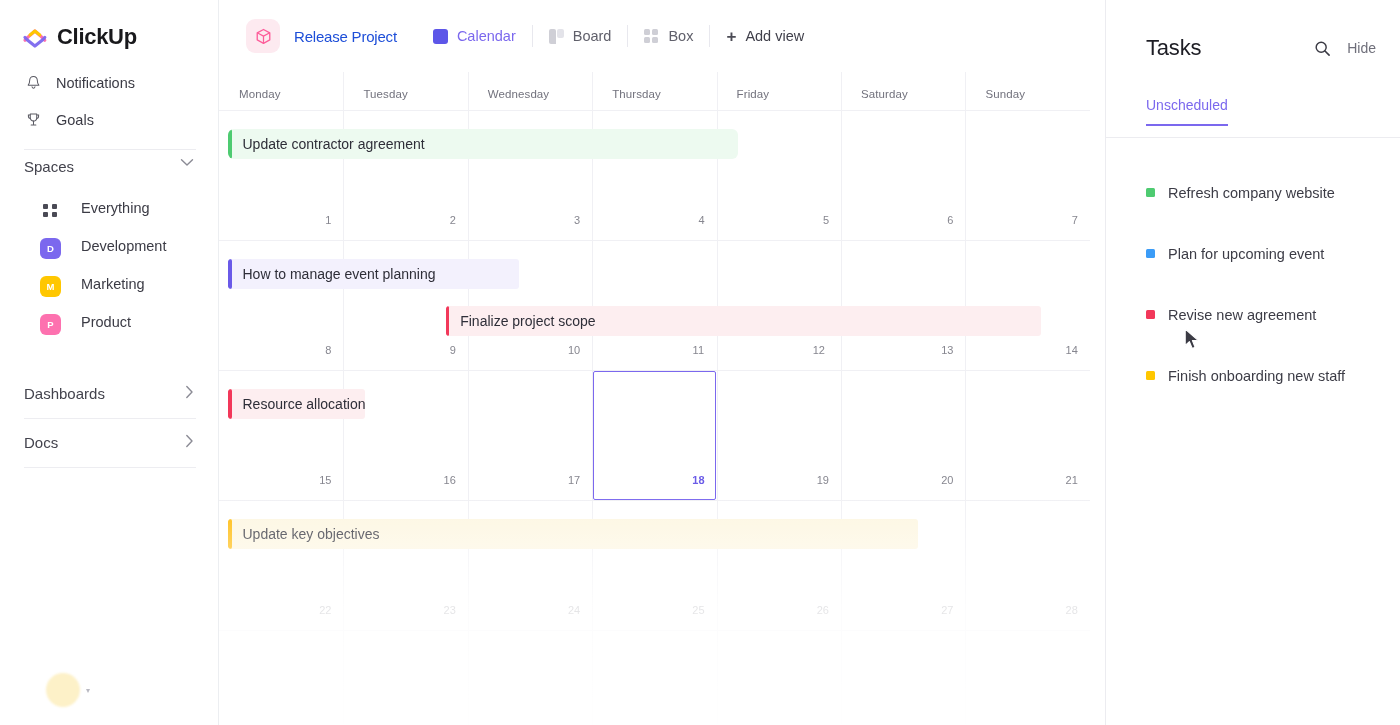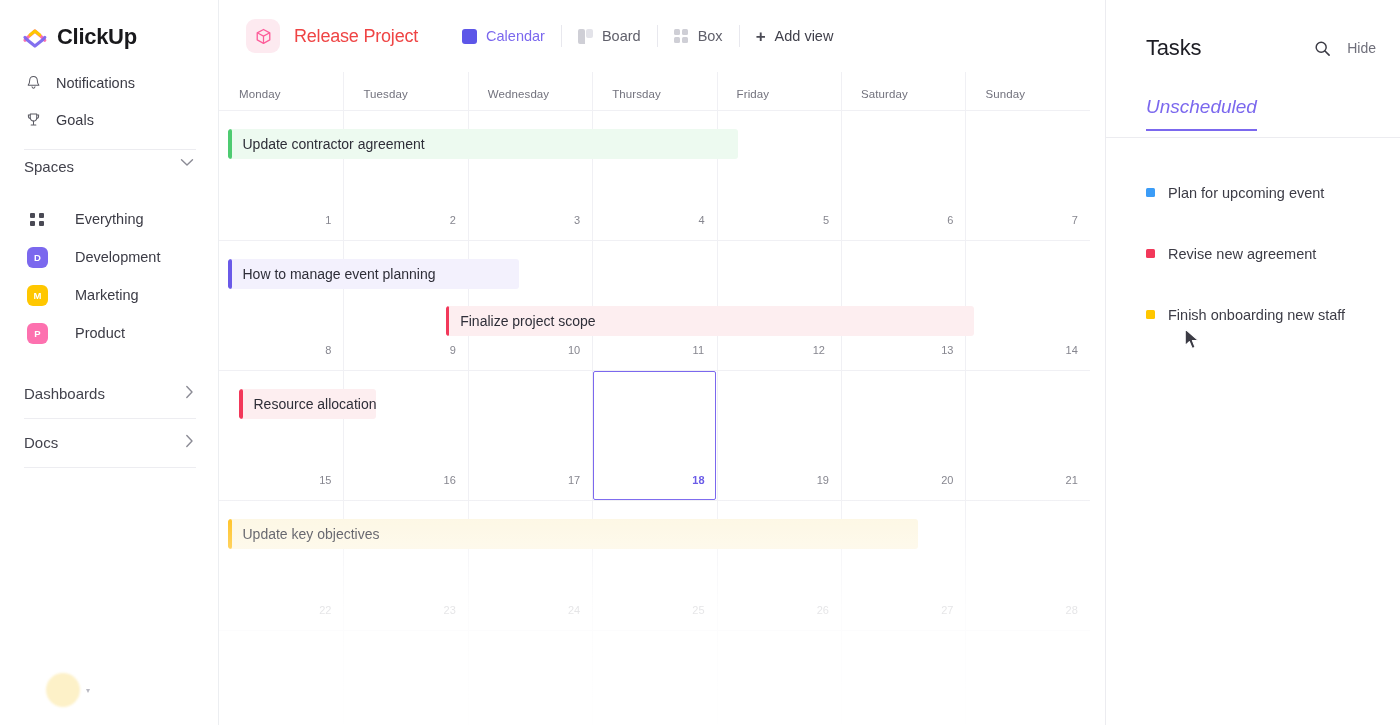--- a/index.html
+++ b/index.html
@@ -31,22 +31,22 @@
   .divider { height: 1px; background: #ececf0; margin: 11px 22px 0 24px; }
 
   .section-head {
     display: flex; align-items: flex-start; justify-content: space-between;
     padding: 0 24px 0 24px; height: 42px; margin-top: 8px; cursor: pointer;
   }
   .section-head .lbl { font-size: 15px; color: #43434d; }
   .chev { color: #8b8b95; font-size: 11px; line-height: 1; }
 
   .space-item {
-    display: flex; align-items: center; gap: 27px;
-    height: 38px; padding-left: 27px; cursor: pointer;
+    display: flex; align-items: flex-start; gap: 20px;
+    height: 38px; padding-left: 40px; cursor: pointer;
   }
   .space-badge {
     width: 21px; height: 21px; border-radius: 6px;
     display: flex; align-items: center; justify-content: center;
     font-size: 9.5px; font-weight: 700; color: #fff;
   }
   .space-item .lbl { font-size: 14.5px; color: #3b3b45; }
 
   .grid-ico { width: 21px; height: 21px; position: relative; }
   .grid-ico i {
@@ -67,21 +67,21 @@
   .avatar { width: 34px; height: 34px; border-radius: 50%; background: #fdf1c8; filter: blur(1.2px); }
   .avatar-caret { font-size: 8px; color: #b9b9c2; }
 
   
   #topbar { position: absolute; left: 219px; top: 0; right: 0; height: 72px; background: #fff; }
   .topbar-inner { display: flex; align-items: center; height: 72px; padding-left: 27px; gap: 0; }
   .proj-icon {
     width: 34px; height: 34px; border-radius: 9px; background: #fdeaf0;
     display: flex; align-items: center; justify-content: center; margin-right: 14px;
   }
-  .proj-title { font-size: 18px; color: #ef4444; font-weight: 400; margin-right: 28px; letter-spacing: -0.2px; }
+  .proj-title { font-size: 15px; color: #1d4ed8; font-weight: 400; margin-right: 20px; letter-spacing: -0.2px; }
 
   .view-tab {
     display: flex; align-items: center; gap: 9px;
     padding: 0 16px; height: 30px; cursor: pointer; font-size: 14.5px; color: #60606b;
   }
   .view-tab.active { color: #7b68ee; }
   .vt-sep { width: 1px; height: 22px; background: #e8e8ee; }
   .sq-cal { width: 15px; height: 15px; border-radius: 3px; background: #5d56e8; }
   .board-ico { width: 15px; height: 15px; position: relative; }
   .board-ico .b1 { position:absolute; left:0; top:0; width:7px; height:15px; background:#cfcfd6; border-radius:2px 2px 0 2px;}
@@ -137,23 +137,22 @@
     position: absolute; left: 1105px; top: 0; width: 295px; height: 725px;
     background: #fff; border-left: 1px solid #ececf0;
   }
   .tp-head { display: flex; align-items: center; padding: 0 24px 0 40px; height: 96px; }
   .tp-title { font-size: 22px; color: #1d1d24; letter-spacing: -0.2px; flex: 1; }
   .tp-search { margin-right: 16px; cursor: pointer; color: #3a3a44; display:flex; align-items:center; }
   .tp-hide { font-size: 14px; color: #6f6f7a; cursor: pointer; }
 
   .tp-tabs { padding-left: 40px; height: 42px; position: relative; }
   .tp-tab {
-    display: inline-block; font-size: 19px; color: #7b68ee; padding-bottom: 11px; cursor: pointer;
+    display: inline-block; font-size: 14px; color: #7b68ee; padding-bottom: 11px; cursor: pointer;
     border-bottom: 2px solid #7b68ee;
-    font-style: italic;
   }
   .tp-tabline { position: absolute; left: 0; right: 0; bottom: 0; height: 1px; background: #ececf0; }
 
   .tp-list { padding-top: 24px; }
   .tp-item {
     display: flex; align-items: center; gap: 13px;
     height: 61px; padding-left: 40px; cursor: pointer;
   }
   .tp-dot { width: 9px; height: 9px; border-radius: 1.5px; flex: 0 0 auto; }
   .tp-label { font-size: 14.5px; color: #3c3c46; }
@@ -396,33 +395,33 @@
         </div>
         <div class="row-line" style="top: 558px;"></div>
         <div style="position: absolute; left: 0px; top: 558px; width: 124.4px; height: 130px;"></div>
         <div style="position: absolute; left: 124.4px; top: 558px; width: 124.4px; height: 130px;"></div>
         <div style="position: absolute; left: 248.8px; top: 558px; width: 124.4px; height: 130px;"></div>
         <div style="position: absolute; left: 373.2px; top: 558px; width: 124.4px; height: 130px;"></div>
         <div style="position: absolute; left: 497.6px; top: 558px; width: 124.4px; height: 130px;"></div>
         <div style="position: absolute; left: 622px; top: 558px; width: 124.4px; height: 130px;"></div>
         <div style="position: absolute; left: 746.4px; top: 558px; width: 124.4px; height: 130px;"></div>
         <div class="sel-cell" style="left: 373.7px; top: 298.5px; width: 123.4px; height: 129px;"></div>
-        <div class="evt" style="left: 9px; top: 57px; width: 510.04px; background: rgb(237, 250, 240);">
+        <div class="evt" style="left: 9px; top: 57px; width: 510.04px; background: rgb(237, 250, 240); border-radius: 6px;">
           <span class="bar" style="background: rgb(78, 203, 113);"></span>
           <span class="txt">Update contractor agreement</span>
         </div>
         <div class="evt" style="left: 9px; top: 187px; width: 291px; background: rgb(243, 241, 253);">
           <span class="bar" style="background: rgb(106, 90, 232);"></span>
           <span class="txt">How to manage event planning</span>
         </div>
-        <div class="evt" style="left: 226.7px; top: 234px; width: 528px; background: rgb(253, 238, 240);">
+        <div class="evt" style="left: 226.7px; top: 234px; width: 595px; background: rgb(253, 238, 240);">
           <span class="bar" style="background: rgb(242, 56, 90);"></span>
           <span class="txt">Finalize project scope</span>
         </div>
-        <div class="evt" style="left: 9px; top: 317px; width: 136.84px; background: rgb(253, 238, 240); margin-left: 11px;">
+        <div class="evt" style="left: 9px; top: 317px; width: 136.84px; background: rgb(253, 238, 240);">
           <span class="bar" style="background: rgb(242, 56, 90);"></span>
           <span class="txt">Resource allocation</span>
         </div>
         <div class="evt" style="left: 9px; top: 447px; width: 690.42px; background: rgb(253, 246, 224);">
           <span class="bar" style="background: rgb(255, 184, 0);"></span>
           <span class="txt">Update key objectives</span>
         </div>
       </div>
     <div class="fade-bottom"></div>
   </div>
@@ -437,20 +436,24 @@
           </svg>
       </span>
       <span class="tp-hide">Hide</span>
     </div>
     <div class="tp-tabs">
       <span class="tp-tab">Unscheduled</span>
       <span class="tp-tabline"></span>
     </div>
     <div class="tp-list" id="tp-list">
         <div class="tp-item">
+          <span class="tp-dot" style="background: rgb(78, 203, 113);"></span>
+          <span class="tp-label">Refresh company website</span>
+        </div>
+        <div class="tp-item">
           <span class="tp-dot" style="background: rgb(59, 156, 247);"></span>
           <span class="tp-label">Plan for upcoming event</span>
         </div>
         <div class="tp-item">
           <span class="tp-dot" style="background: rgb(242, 56, 90);"></span>
           <span class="tp-label">Revise new agreement</span>
         </div>
         <div class="tp-item">
           <span class="tp-dot" style="background: rgb(255, 199, 0);"></span>
           <span class="tp-label">Finish onboarding new staff</span>

